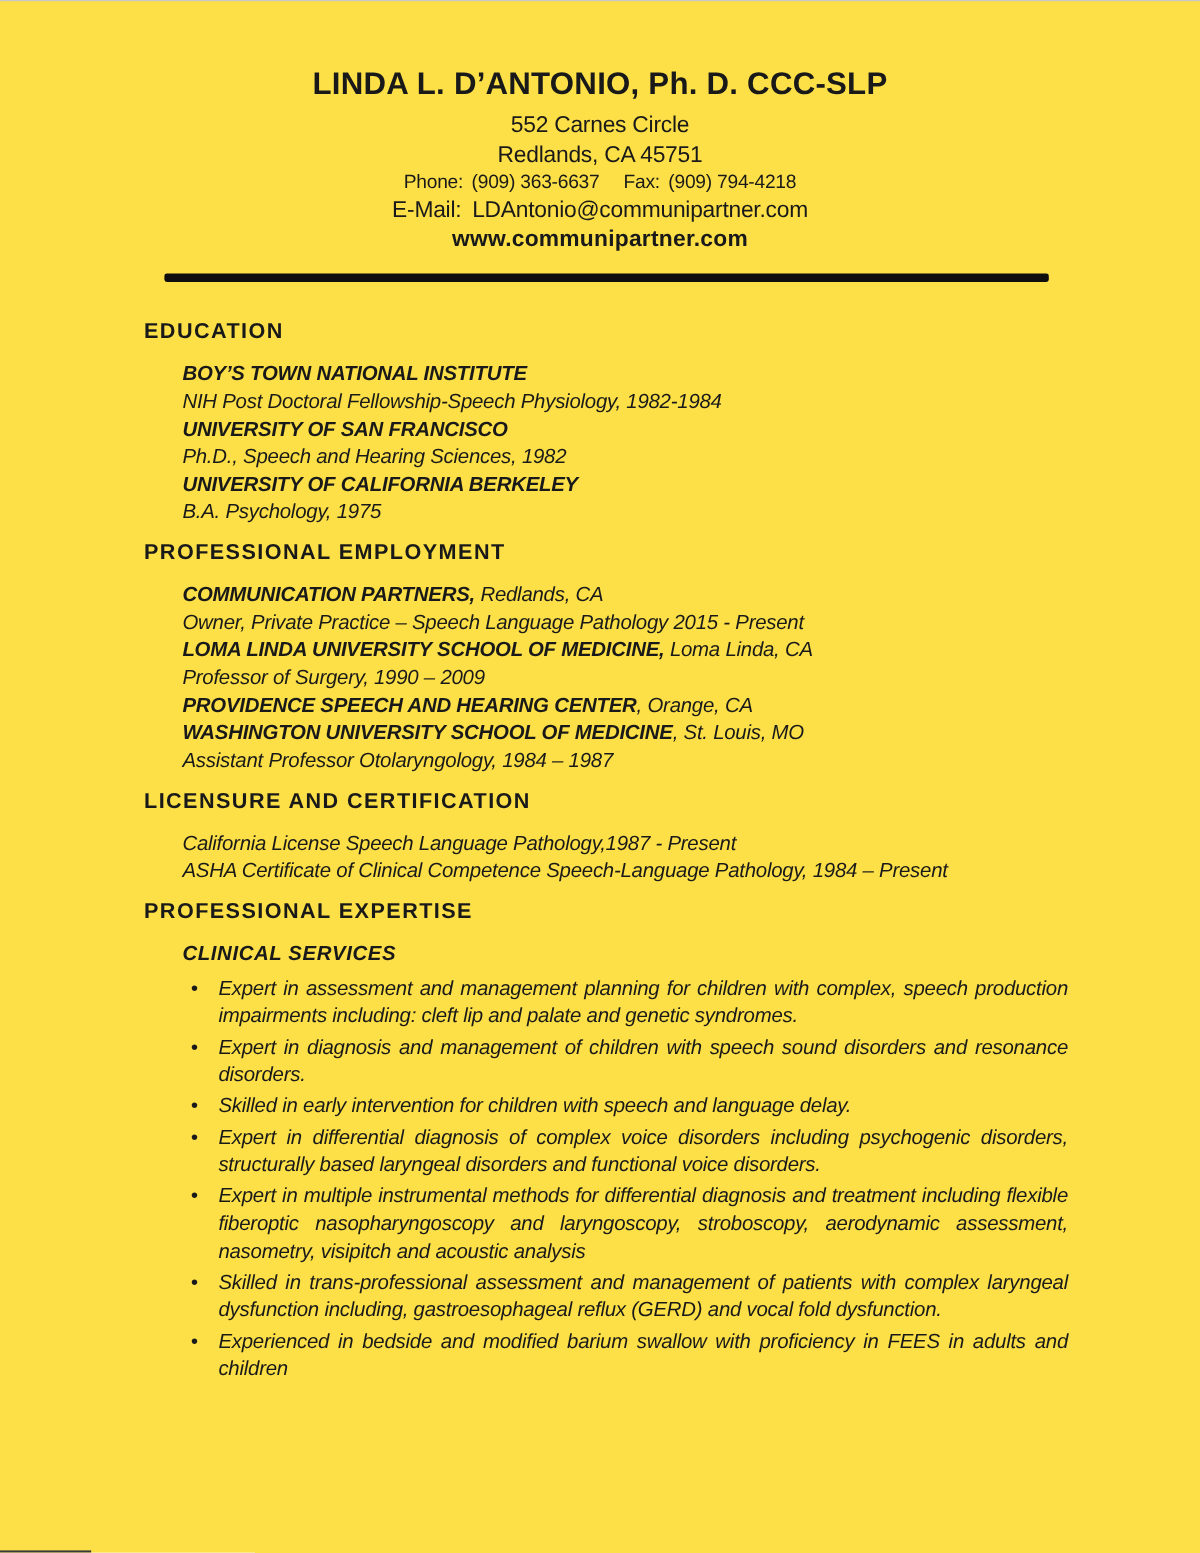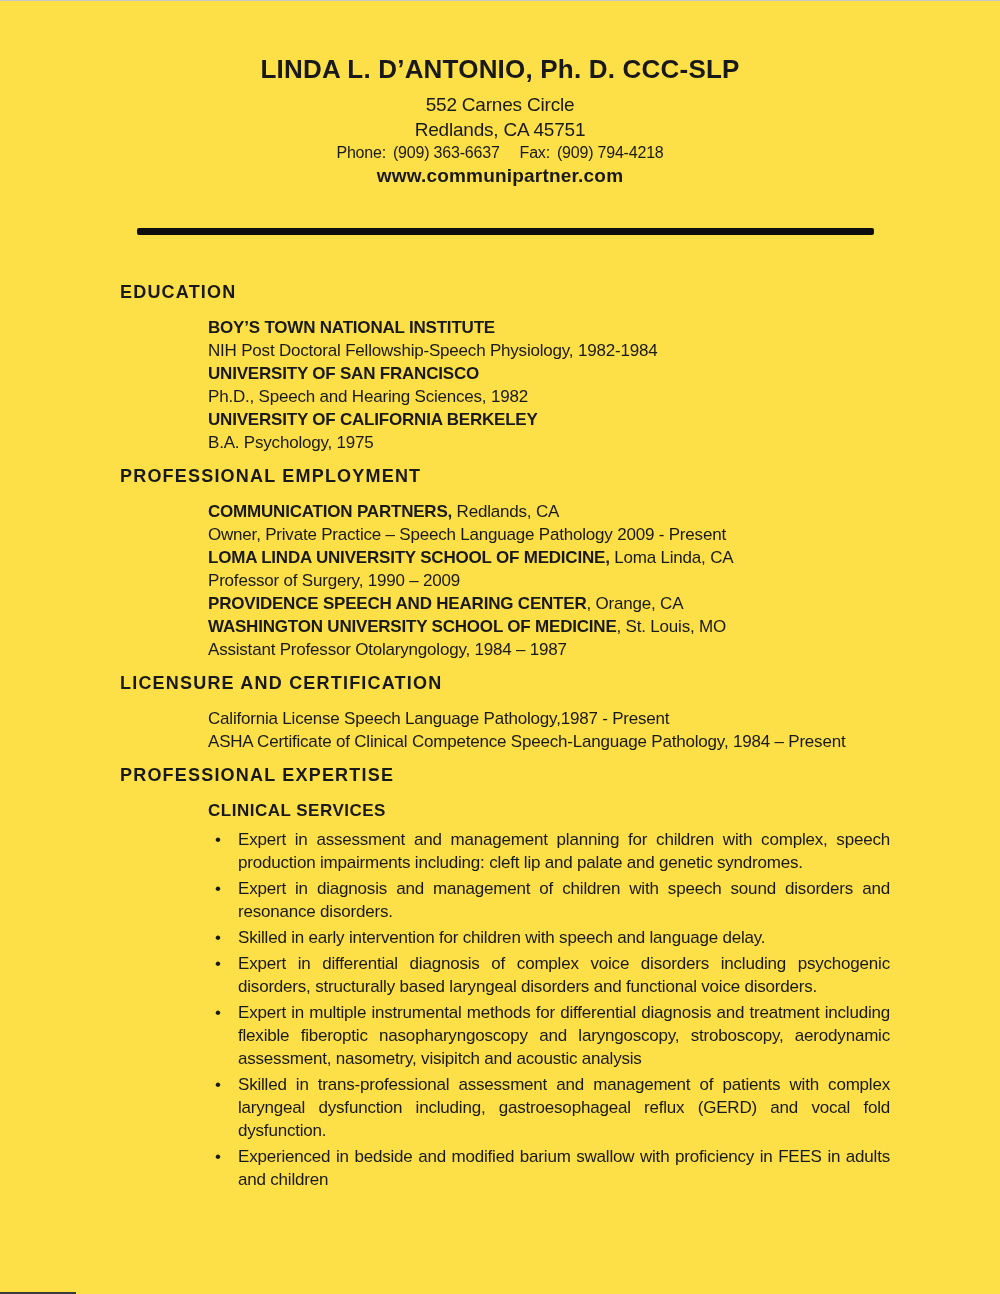--- a/index.html
+++ b/index.html
@@ -90,22 +90,22 @@
     letter-spacing: -0.2px;
   }
   .section { margin-bottom: 12px; }
   .section-heading {
     font-size: 18px;
     font-weight: 700;
     letter-spacing: 1.2px;
     line-height: 20px;
     margin: 0 0 14px 0;
   }
-  .first-heading { margin-top: 24px; }
-  .indent { margin-left: 88px; }
+  .first-heading { margin-top: 8px; }
+  .indent { margin-left: 32px; font-style: italic; }
   .line { white-space: nowrap; }
   .bold { font-weight: 700; }
 
   .subheading {
     font-weight: 700;
     letter-spacing: 0.5px;
     margin: 0 0 6px 0;
   }
   ul.bullets {
     list-style: none;
@@ -131,20 +131,23 @@
 <div class="page">
   <div class="top-edge"></div>
 
   <div class="header">
     <div class="name">LINDA L. D’ANTONIO, Ph. D. CCC-SLP</div>
     <div class="addr">552 Carnes Circle</div>
     <div class="addr">Redlands, CA 45751</div>
     <div class="phone-line">
       <span class="lbl">Phone:</span><span>(909) 363-6637</span><span class="fax-group"><span class="lbl">Fax:</span><span>(909) 794-4218</span></span>
     </div>
+    <div class="email-line">
+      <span class="lbl">E-Mail:</span><span>LDAntonio@communipartner.com</span>
+    </div>
     <div class="website">www.communipartner.com</div>
   </div>
 
   <div class="rule"></div>
 
   <div class="content">
 
     <div class="section">
       <div class="section-heading first-heading">EDUCATION</div>
       <div class="indent">
@@ -154,21 +157,21 @@
         <div class="line">Ph.D., Speech and Hearing Sciences, 1982</div>
         <div class="line bold">UNIVERSITY OF CALIFORNIA BERKELEY</div>
         <div class="line">B.A. Psychology, 1975</div>
       </div>
     </div>
 
     <div class="section">
       <div class="section-heading">PROFESSIONAL EMPLOYMENT</div>
       <div class="indent">
         <div class="line"><span class="bold">COMMUNICATION PARTNERS,</span><span> Redlands, CA</span></div>
-        <div class="line">Owner, Private Practice – Speech Language Pathology 2009 - Present</div>
+        <div class="line">Owner, Private Practice – Speech Language Pathology 2015 - Present</div>
         <div class="line"><span class="bold">LOMA LINDA UNIVERSITY SCHOOL OF MEDICINE,</span><span> Loma Linda, CA</span></div>
         <div class="line">Professor of Surgery, 1990 – 2009</div>
         <div class="line"><span class="bold">PROVIDENCE SPEECH AND HEARING CENTER</span><span>, Orange, CA</span></div>
         <div class="line"><span class="bold">WASHINGTON UNIVERSITY SCHOOL OF MEDICINE</span><span>, St. Louis, MO</span></div>
         <div class="line">Assistant Professor Otolaryngology, 1984 – 1987</div>
       </div>
     </div>
 
     <div class="section">
       <div class="section-heading">LICENSURE AND CERTIFICATION</div>

